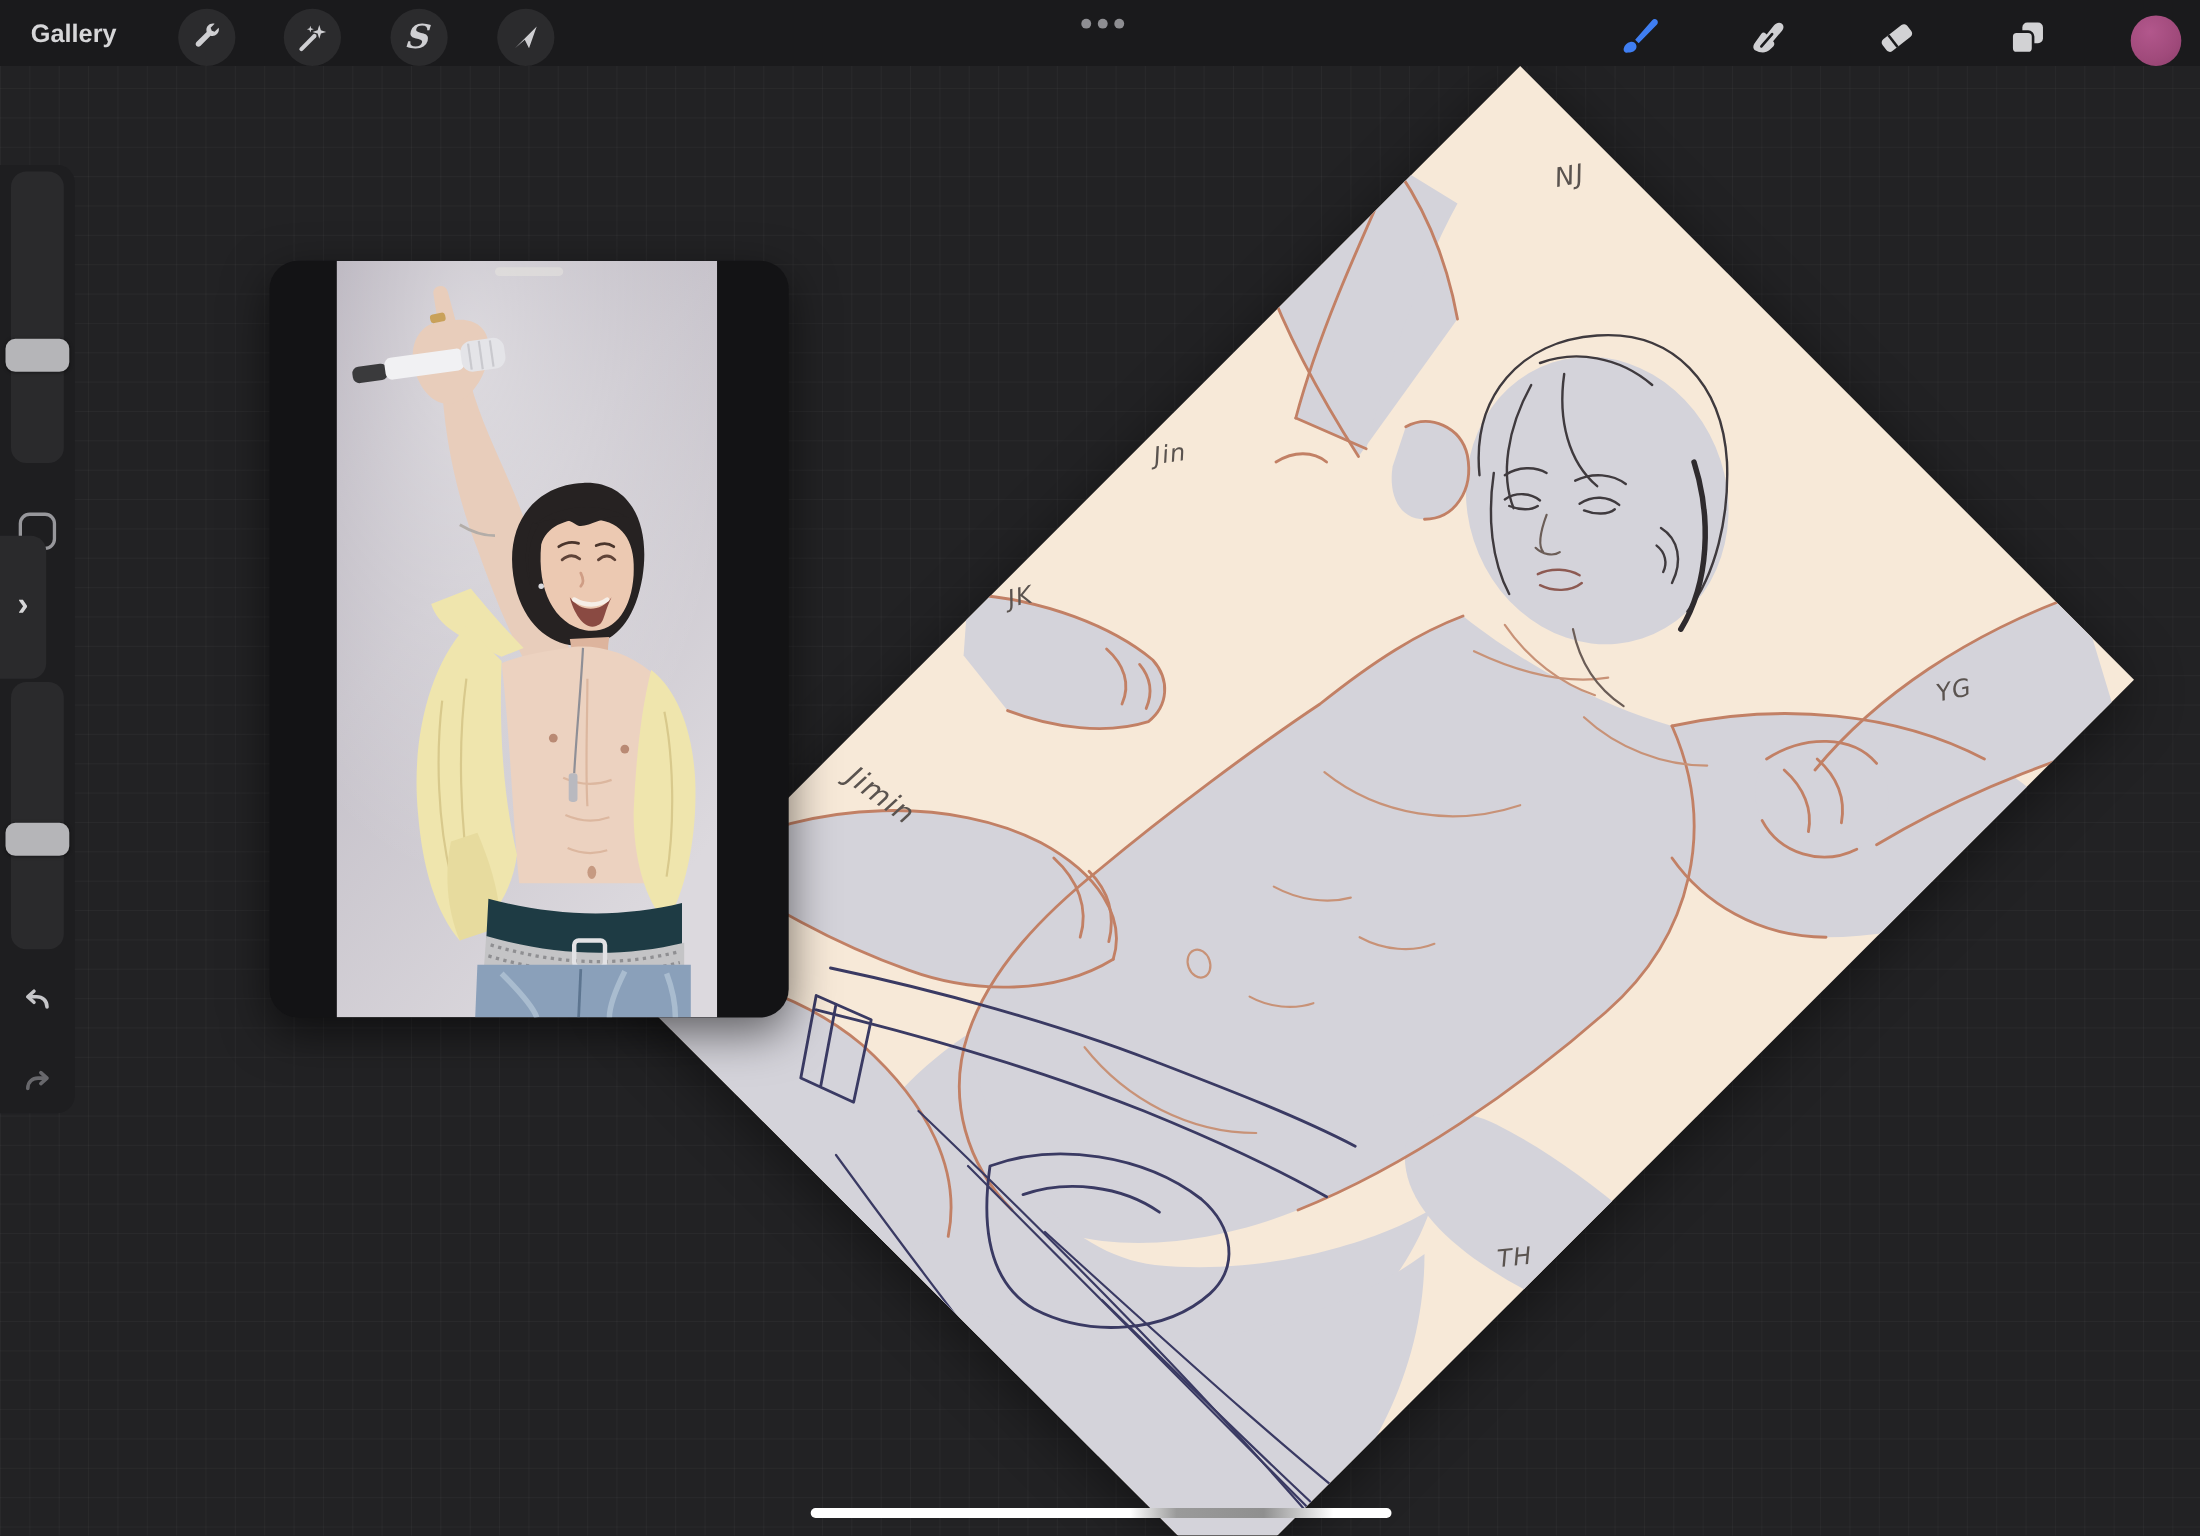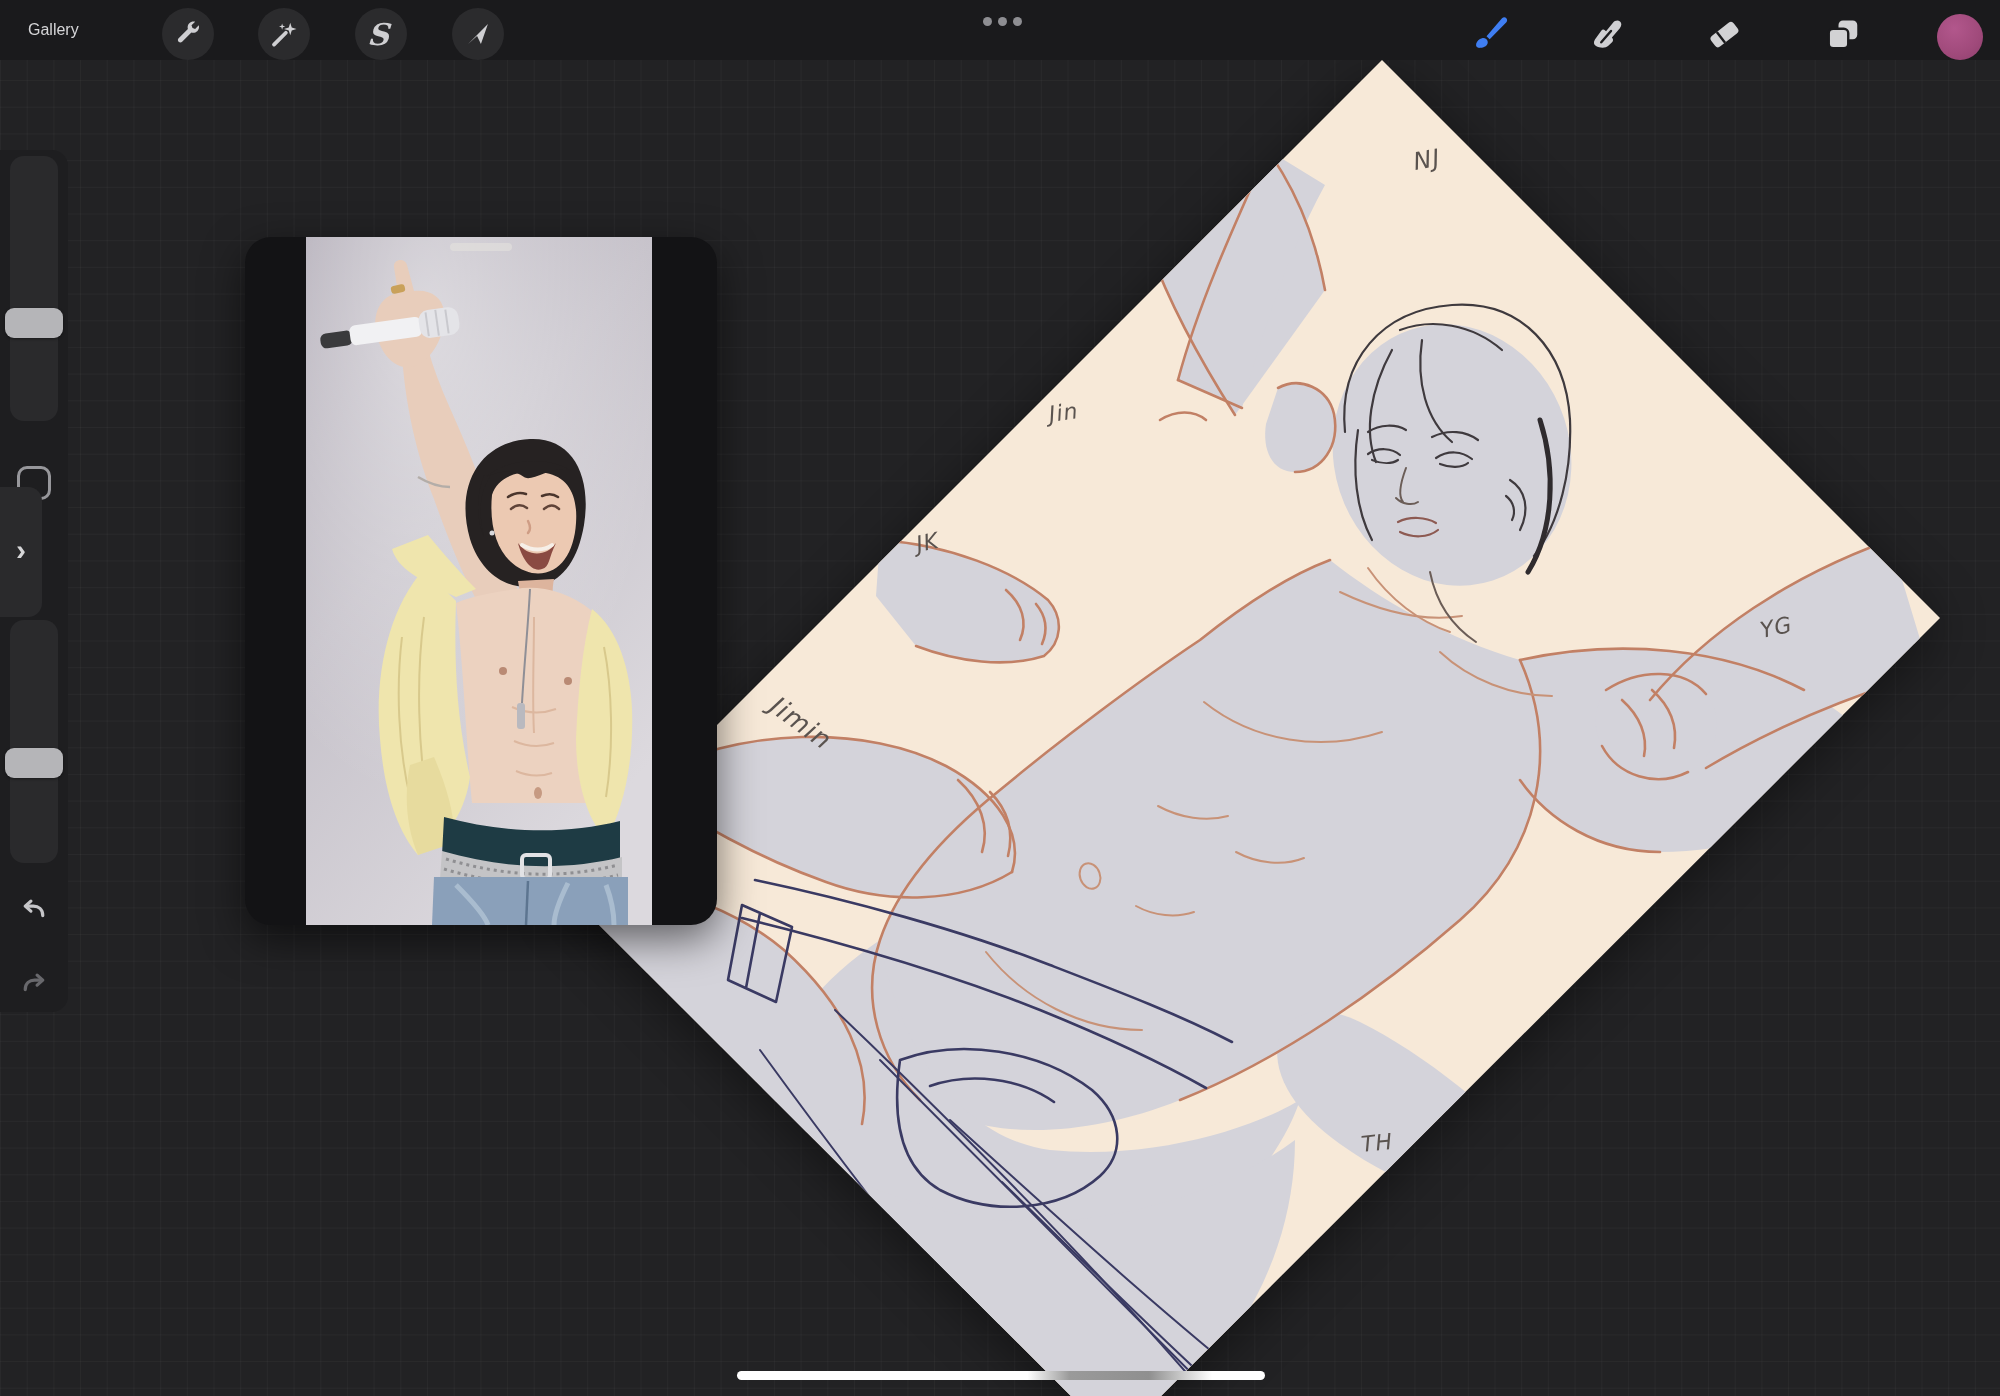--- a/index.html
+++ b/index.html
@@ -9,21 +9,21 @@
     background-color:#222224;
     background-image:
       linear-gradient(rgba(255,255,255,.032) 1px, transparent 1px),
       linear-gradient(90deg, rgba(255,255,255,.032) 1px, transparent 1px);
     background-size:26.7px 26.7px;
     font-family:"Liberation Sans",sans-serif;
     -webkit-font-smoothing:antialiased;
   }
   
   .toolbar{position:absolute;left:0;top:0;width:2000px;height:60px;background:#1a1a1c;z-index:40}
-  .gallery{position:absolute;left:28px;top:0;height:60px;line-height:60px;color:#d6d6d8;font-size:16px;font-weight:400;cursor:default}
+  .gallery{position:absolute;left:28px;top:0;height:60px;line-height:60px;color:#d6d6d8;font-size:23px;font-weight:700;cursor:default}
   .circle-btn{position:absolute;top:8px;width:52px;height:52px;border-radius:50%;background:#2b2b2d;display:flex;align-items:center;justify-content:center}
   .flat-btn{position:absolute;top:8px;width:52px;height:52px;display:flex;align-items:center;justify-content:center}
   .dots{position:absolute;left:980px;top:14px;width:44px;height:14px;display:flex;gap:6px;align-items:center;justify-content:center}
   .dots span{width:9px;height:9px;border-radius:50%;background:#8e8e92;display:block}
   .swatch{position:absolute;left:1937px;top:14px;width:46px;height:46px;border-radius:50%;background:radial-gradient(circle at 38% 32%, #b2578c, #a04a7b 60%, #8e3f6d)}
   .sel-s{font-family:"DejaVu Serif",serif;font-style:italic;font-weight:bold;font-size:30px;color:#cfcfd2;transform:skewX(-6deg)}
   
   .sidebar{position:absolute;left:0;top:150px;width:68px;height:862px;background:#1e1e20;border-radius:0 16px 16px 0;z-index:30}
   .track{position:absolute;left:10px;width:48px;background:#2a2a2c;border-radius:14px}
   .handle{position:absolute;left:5px;width:58px;height:30px;background:#b5b5b8;border-radius:9px;box-shadow:0 1px 3px rgba(0,0,0,.4)}

